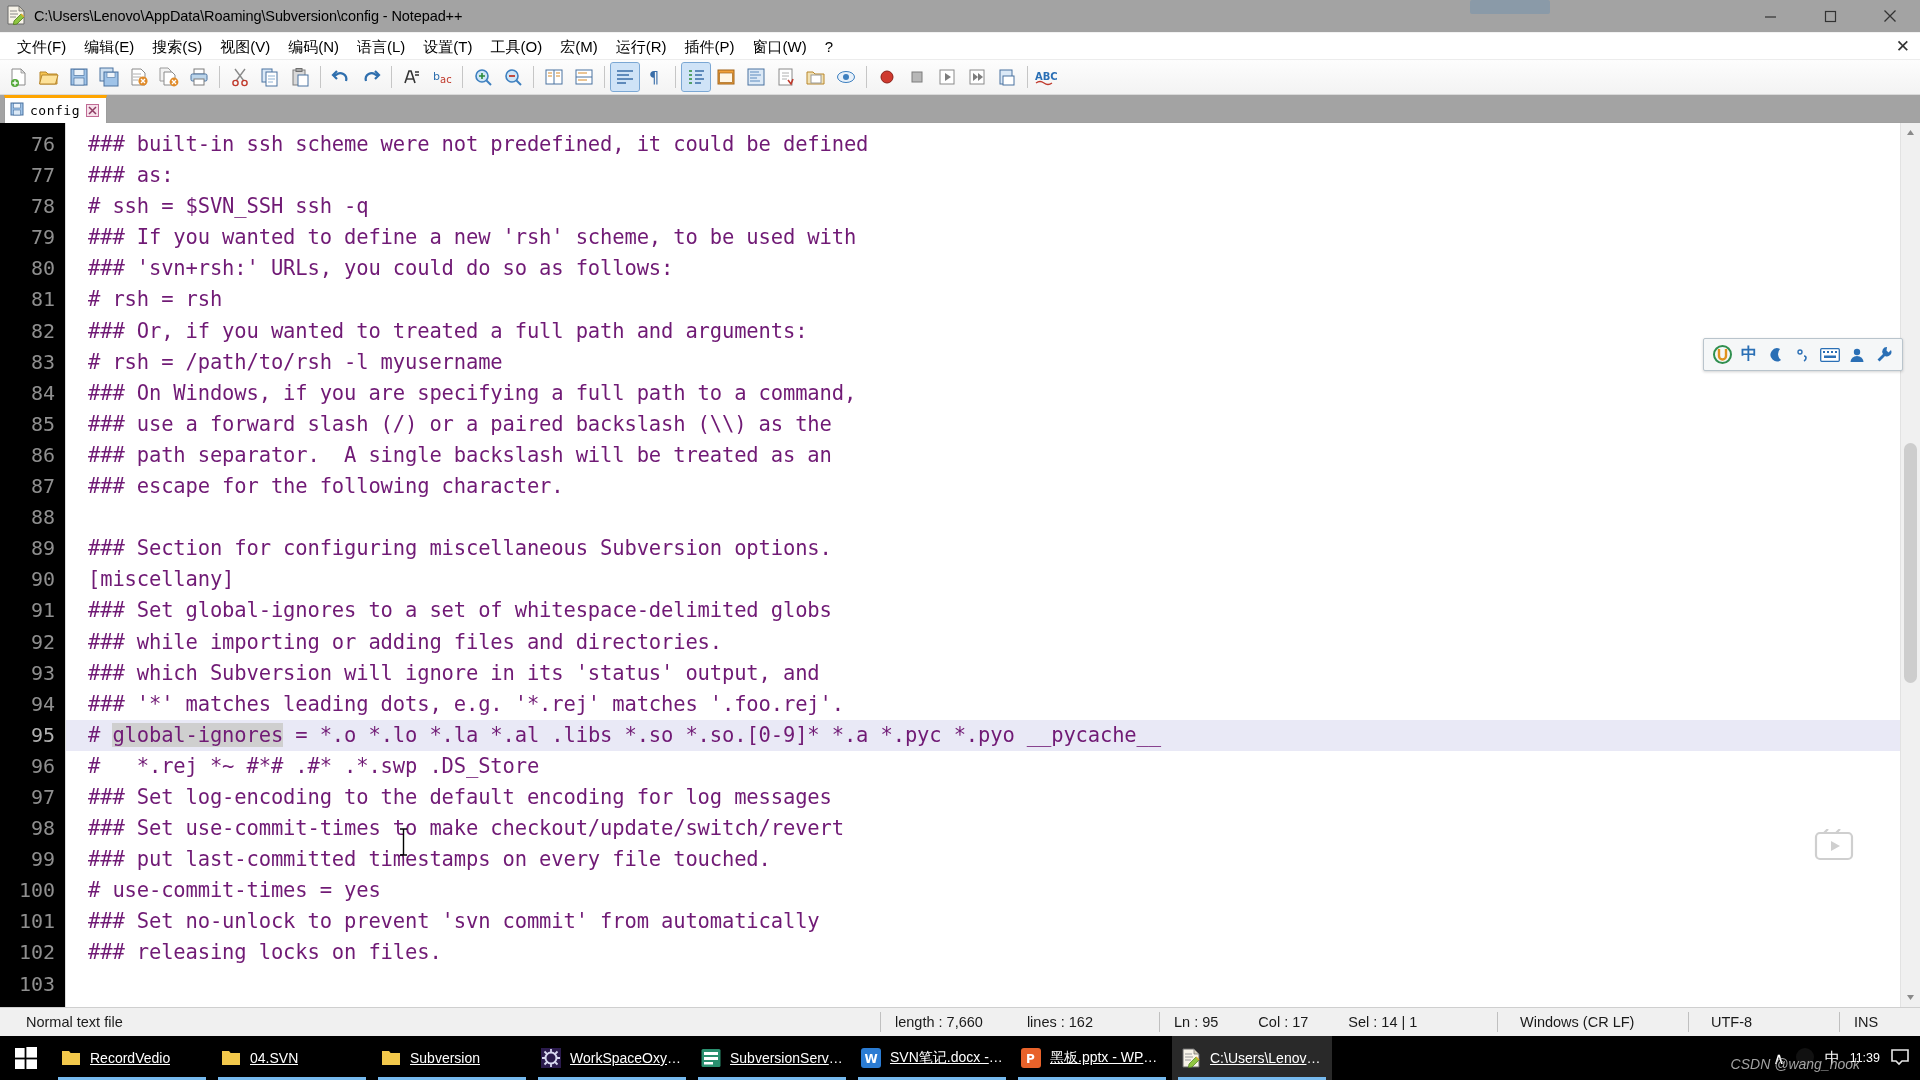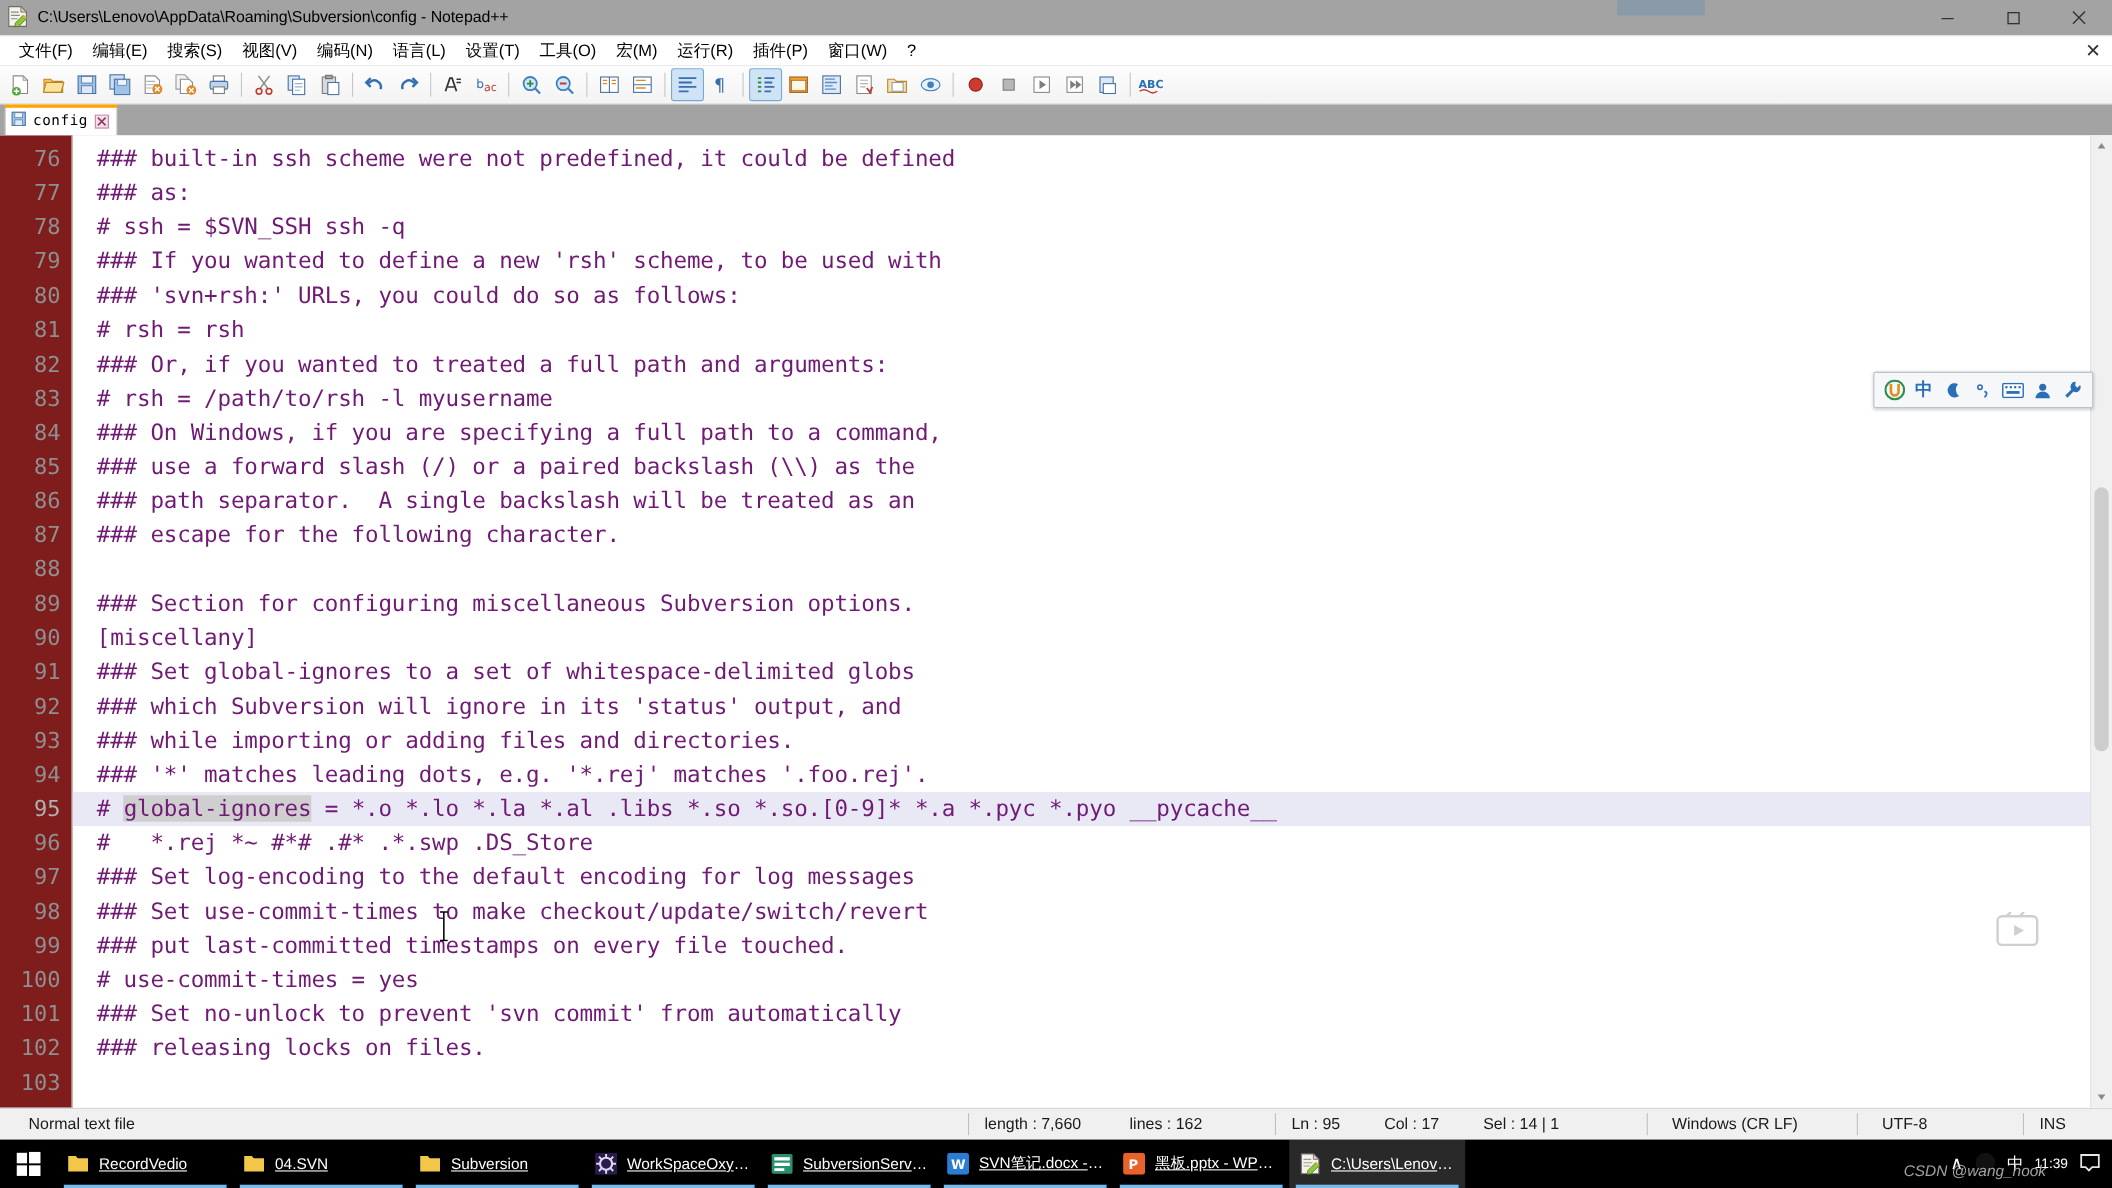--- a/index.html
+++ b/index.html
@@ -151,21 +151,21 @@
   
   .editor-wrap {
     flex: 1 1 auto;
     position: relative;
     background: #ffffff;
     overflow: hidden;
     display: flex;
   }
   .gutter {
     width: 66px;
-    background: #7f1d1d;
+    background: #000000;
     border-right: 1px solid #dcdcdc;
     flex: 0 0 auto;
     padding-top: 6px;
     box-sizing: border-box;
   }
   .gutter-num {
     height: 31.1px;
     line-height: 31.1px;
     text-align: right;
     padding-right: 10px;
@@ -681,22 +681,22 @@
         <div class="code-line">### Or, if you wanted to treated a full path and arguments:</div>
         <div class="code-line"># rsh = /path/to/rsh -l myusername</div>
         <div class="code-line">### On Windows, if you are specifying a full path to a command,</div>
         <div class="code-line">### use a forward slash (/) or a paired backslash (\\) as the</div>
         <div class="code-line">### path separator.  A single backslash will be treated as an</div>
         <div class="code-line">### escape for the following character.</div>
         <div class="code-line"></div>
         <div class="code-line">### Section for configuring miscellaneous Subversion options.</div>
         <div class="code-line">[miscellany]</div>
         <div class="code-line">### Set global-ignores to a set of whitespace-delimited globs</div>
+        <div class="code-line">### while importing or adding files and directories.</div>
         <div class="code-line">### which Subversion will ignore in its 'status' output, and</div>
-        <div class="code-line">### while importing or adding files and directories.</div>
         <div class="code-line">### '*' matches leading dots, e.g. '*.rej' matches '.foo.rej'.</div>
         <div class="code-line current"><span># </span><span class="sel-token">global-ignores</span><span> = *.o *.lo *.la *.al .libs *.so *.so.[0-9]* *.a *.pyc *.pyo __pycache__</span></div>
         <div class="code-line">#   *.rej *~ #*# .#* .*.swp .DS_Store</div>
         <div class="code-line">### Set log-encoding to the default encoding for log messages</div>
         <div class="code-line">### Set use-commit-times to make checkout/update/switch/revert</div>
         <div class="code-line">### put last-committed timestamps on every file touched.</div>
         <div class="code-line"># use-commit-times = yes</div>
         <div class="code-line">### Set no-unlock to prevent 'svn commit' from automatically</div>
         <div class="code-line">### releasing locks on files.</div>
       </div>

